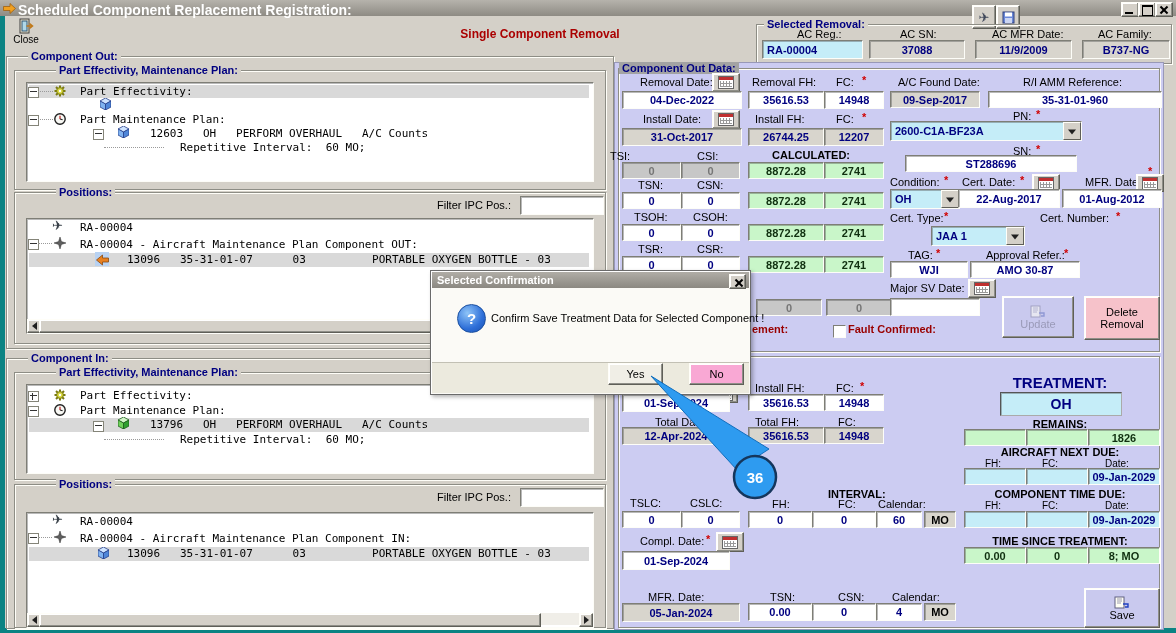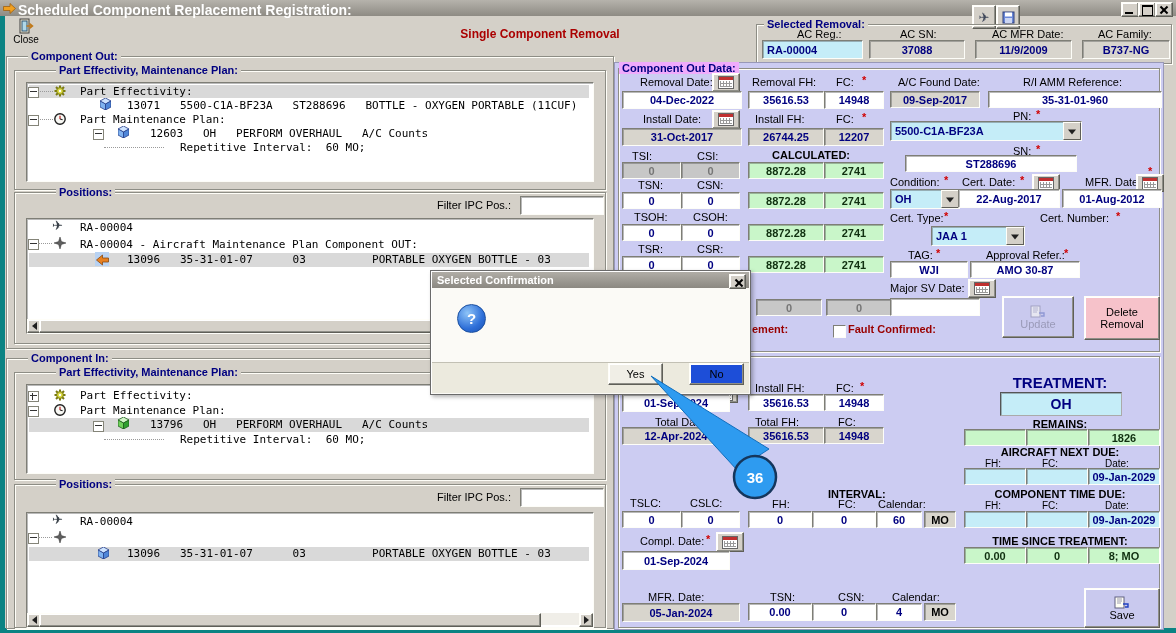--- a/index.html
+++ b/index.html
@@ -55,21 +55,21 @@
   .ttext{position:absolute;left:18px;top:2px;font-size:14px;font-weight:bold;white-space:nowrap}
   .wbtn{width:16px;height:13px;top:2px}
   .mino{position:absolute;left:3px;bottom:2px;width:8px;height:2px;background:#000}
   .maxo{position:absolute;left:3px;top:2px;width:9px;height:8px;border:1px solid #000;border-top-width:2px}
   .xo{position:relative;width:10px;height:10px}
   .xo:before,.xo:after{content:"";position:absolute;left:4px;top:0;width:2px;height:10px;background:#000}
   .xo:before{transform:rotate(45deg)}.xo:after{transform:rotate(-45deg)}
   .chk{position:absolute;width:11px;height:11px;background:#fff;border:1px solid;
        border-color:#7e7e76 #fdfdf8 #fdfdf8 #7e7e76}
   #rp{position:absolute;left:614px;top:62px;width:548px;height:566px;background:#ccccf2;border:1px solid #9898b8}
-  .lavcap{background:#f0abfc}
+  .lavcap{background:#a3a3a3}
   .graycap{background:#d4d0c8}
   #dlg{position:absolute;left:430px;top:270px;width:319px;height:123px;background:#fbfaf6;
        border:1px solid #6a6a6a;box-shadow:inset 1px 1px 0 #ffffff,2px 2px 4px rgba(0,0,0,.3);z-index:40}
   #dlg .dtb{position:absolute;left:1px;right:1px;top:1px;height:16px;
        background:linear-gradient(180deg,#b0ada6,#8b8881);color:#fff;font-size:11px;font-weight:bold;
        padding:2px 0 0 5px;box-sizing:border-box}
   #dlg .strip{position:absolute;left:1px;right:1px;bottom:1px;height:30px;background:#eceade;border-top:1px solid #c2c0b4}
   .qicon{position:absolute;width:27px;height:27px;border-radius:50%;
          background:radial-gradient(circle at 35% 30%,#8ec4f8,#2e6fd8 60%,#1a4fb0);
          border:1px solid #1a4fa0;color:#fff;font-size:15px;font-weight:bold;
@@ -162,21 +162,20 @@
       </svg>
   </span>
   <div class="trow" style="left:80px;top:85px">Part Effectivity:</div>
   <span class="ico" style="left:100px;top:98px">
     <svg width="11" height="12" viewBox="0 0 11 12">
         <polygon points="5.5,0 11,3 5.5,6 0,3" fill="#cfe4ff" stroke="#27408b" stroke-width="0.8"></polygon>
         <polygon points="0,3 5.5,6 5.5,12 0,9" fill="#7fb2f0" stroke="#27408b" stroke-width="0.8"></polygon>
         <polygon points="11,3 5.5,6 5.5,12 11,9" fill="#4f86d8" stroke="#27408b" stroke-width="0.8"></polygon>
       </svg>
   </span>
-  <div class="trow" style="left:127px;top:99px">13071   5500-C1A-BF23A   ST288696   BOTTLE - OXYGEN PORTABLE (11CUF)</div>
   <div class="exp" style="left:28px;top:115px"></div>
   <div class="dot-h" style="left:38px;top:119px;width:15px"></div>
   <span class="ico" style="left:54px;top:113px">
     <svg width="12" height="12" viewBox="0 0 12 12">
         <circle cx="6" cy="6" r="5.2" fill="#f8f8f4" stroke="#202020" stroke-width="1.4"></circle>
         <line x1="6" y1="6" x2="6" y2="2.8" stroke="#c02020" stroke-width="1.2"></line>
         <line x1="6" y1="6" x2="8.6" y2="6.8" stroke="#202020" stroke-width="1.2"></line>
       </svg>
   </span>
   <div class="trow" style="left:80px;top:113px">Part Maintenance Plan:</div>
@@ -278,20 +277,21 @@
   </div>
   <span class="ico" style="left:52px;top:513px;font-size:13px;color:#384048;line-height:13px">✈</span>
   <div class="trow" style="left:80px;top:515px">RA-00004</div>
   <div class="exp" style="left:28px;top:533px"></div>
   <div class="dot-h" style="left:38px;top:537px;width:14px"></div>
   <span class="ico" style="left:54px;top:531px">
     <svg width="12" height="12" viewBox="0 0 12 12">
         <path d="M6 0 L7.4 4.6 L12 6 L7.4 7.4 L6 12 L4.6 7.4 L0 6 L4.6 4.6 Z" fill="#606060" stroke="#303030" stroke-width="0.5"></path>
       </svg>
   </span>
+  <div class="trow" style="left:80px;top:532px">RA-00004 - Aircraft Maintenance Plan Component IN:</div>
   <span class="ico" style="left:98px;top:547px">
     <svg width="11" height="12" viewBox="0 0 11 12">
         <polygon points="5.5,0 11,3 5.5,6 0,3" fill="#cfe4ff" stroke="#27408b" stroke-width="0.8"></polygon>
         <polygon points="0,3 5.5,6 5.5,12 0,9" fill="#7fb2f0" stroke="#27408b" stroke-width="0.8"></polygon>
         <polygon points="11,3 5.5,6 5.5,12 11,9" fill="#4f86d8" stroke="#27408b" stroke-width="0.8"></polygon>
       </svg>
   </span>
   <div class="trow" style="left:127px;top:547px">13096   35-31-01-07      03          PORTABLE OXYGEN BOTTLE - 03</div>
   <div class="sb" style="left:27px;top:613px;width:564px;height:12px">
     <div class="btn" style="left:0;top:0;width:12px;height:12px">
@@ -311,21 +311,21 @@
   <div class="lbl" style="left:640px;top:77px">Removal Date:</div>
   <div class="btn" style="left:712px;top:73px;width:26px;height:17px">
       <span class="calico"></span>
     </div>
   <div class="fld" style="left:622px;top:91px;width:118px;height:16px">04-Dec-2022</div>
   <div class="lbl" style="left:643px;top:114px">Install Date:</div>
   <div class="btn" style="left:712px;top:110px;width:26px;height:17px">
       <span class="calico"></span>
     </div>
   <div class="fld finfo" style="left:622px;top:128px;width:118px;height:16px">31-Oct-2017</div>
-  <div class="lbl" style="left:632px;top:151px">TSI:</div>
+  <div class="lbl" style="left:610px;top:151px">TSI:</div>
   <div class="lbl" style="left:697px;top:151px">CSI:</div>
   <div class="fld fgray" style="left:622px;top:162px;width:57px;height:15px">0</div>
   <div class="fld fgray" style="left:681px;top:162px;width:57px;height:15px">0</div>
   <div class="lbl" style="left:638px;top:180px">TSN:</div>
   <div class="lbl" style="left:697px;top:180px">CSN:</div>
   <div class="fld" style="left:622px;top:192px;width:57px;height:15px">0</div>
   <div class="fld" style="left:681px;top:192px;width:57px;height:15px">0</div>
   <div class="lbl" style="left:634px;top:212px">TSOH:</div>
   <div class="lbl" style="left:693px;top:212px">CSOH:</div>
   <div class="fld" style="left:622px;top:224px;width:57px;height:15px">0</div>
@@ -360,21 +360,21 @@
   <div class="chk" style="left:833px;top:325px"></div>
   <div class="lbl dr b" style="left:848px;top:324px">Fault Confirmed:</div>
 
   <div class="lbl" style="left:898px;top:77px">A/C Found Date:</div>
   <div class="fld finfo" style="left:890px;top:91px;width:88px;height:15px">09-Sep-2017</div>
   <div class="lbl" style="left:1023px;top:77px">R/I AMM Reference:</div>
   <div class="fld" style="left:988px;top:91px;width:172px;height:15px">35-31-01-960</div>
   <div class="lbl" style="left:1013px;top:111px">PN:</div>
   <div class="lbl red b" style="left:1036px;top:109px">*</div>
   <div class="fld fcyan left" style="left:890px;top:121px;width:186px;height:18px">
-    <span>5500-C1A-BF23A</span>
+    <span>2600-C1A-BF23A</span>
     <span class="ddbtn">
         <i class="dar"></i>
       </span>
   </div>
   <div class="lbl" style="left:1013px;top:146px">SN:</div>
   <div class="lbl red b" style="left:1036px;top:144px">*</div>
   <div class="fld" style="left:905px;top:155px;width:170px;height:15px">ST288696</div>
   <div class="lbl" style="left:890px;top:177px">Condition:</div>
   <div class="lbl red b" style="left:944px;top:175px">*</div>
   <div class="lbl" style="left:962px;top:177px">Cert. Date:</div>
@@ -510,25 +510,26 @@
   </div>
 
   <div id="dlg">
     <div class="dtb">
       <span>Selected Confirmation</span>
       <div class="btn" style="right:3px;top:2px;left:auto;width:15px;height:13px;position:absolute">
         <span class="xo" style="width:8px;height:8px"></span>
       </div>
     </div>
     <div class="qicon" style="left:26px;top:33px">?</div>
+    <div class="abs" style="left:60px;top:41px;font-size:11px;color:#000;white-space:nowrap">Confirm Save Treatment Data for Selected Component !</div>
     <div class="strip"></div>
     <div class="btn" style="left:177px;top:92px;width:53px;height:20px;background:#f0eee6">
         <span>Yes</span>
       </div>
-    <div class="btn" style="left:258px;top:92px;width:53px;height:20px;background:#1d4ed8">
+    <div class="btn" style="left:258px;top:92px;width:53px;height:20px;background:#f9a8d4">
         <span>No</span>
       </div>
   </div>
 
   <svg id="callout" width="1176" height="633" viewBox="0 0 1176 633">
     <polygon points="651,376 737,470 769,449" fill="#2e9bf0" stroke="#0f6dbd" stroke-width="1"></polygon>
     <circle cx="755" cy="477" r="21" fill="#2e9bf0" stroke="#15365c" stroke-width="2.5"></circle>
     <text x="755" y="483" text-anchor="middle" font-family="Liberation Sans, sans-serif" font-size="15" font-weight="bold" fill="#ffffff">36</text>
   </svg>
 

